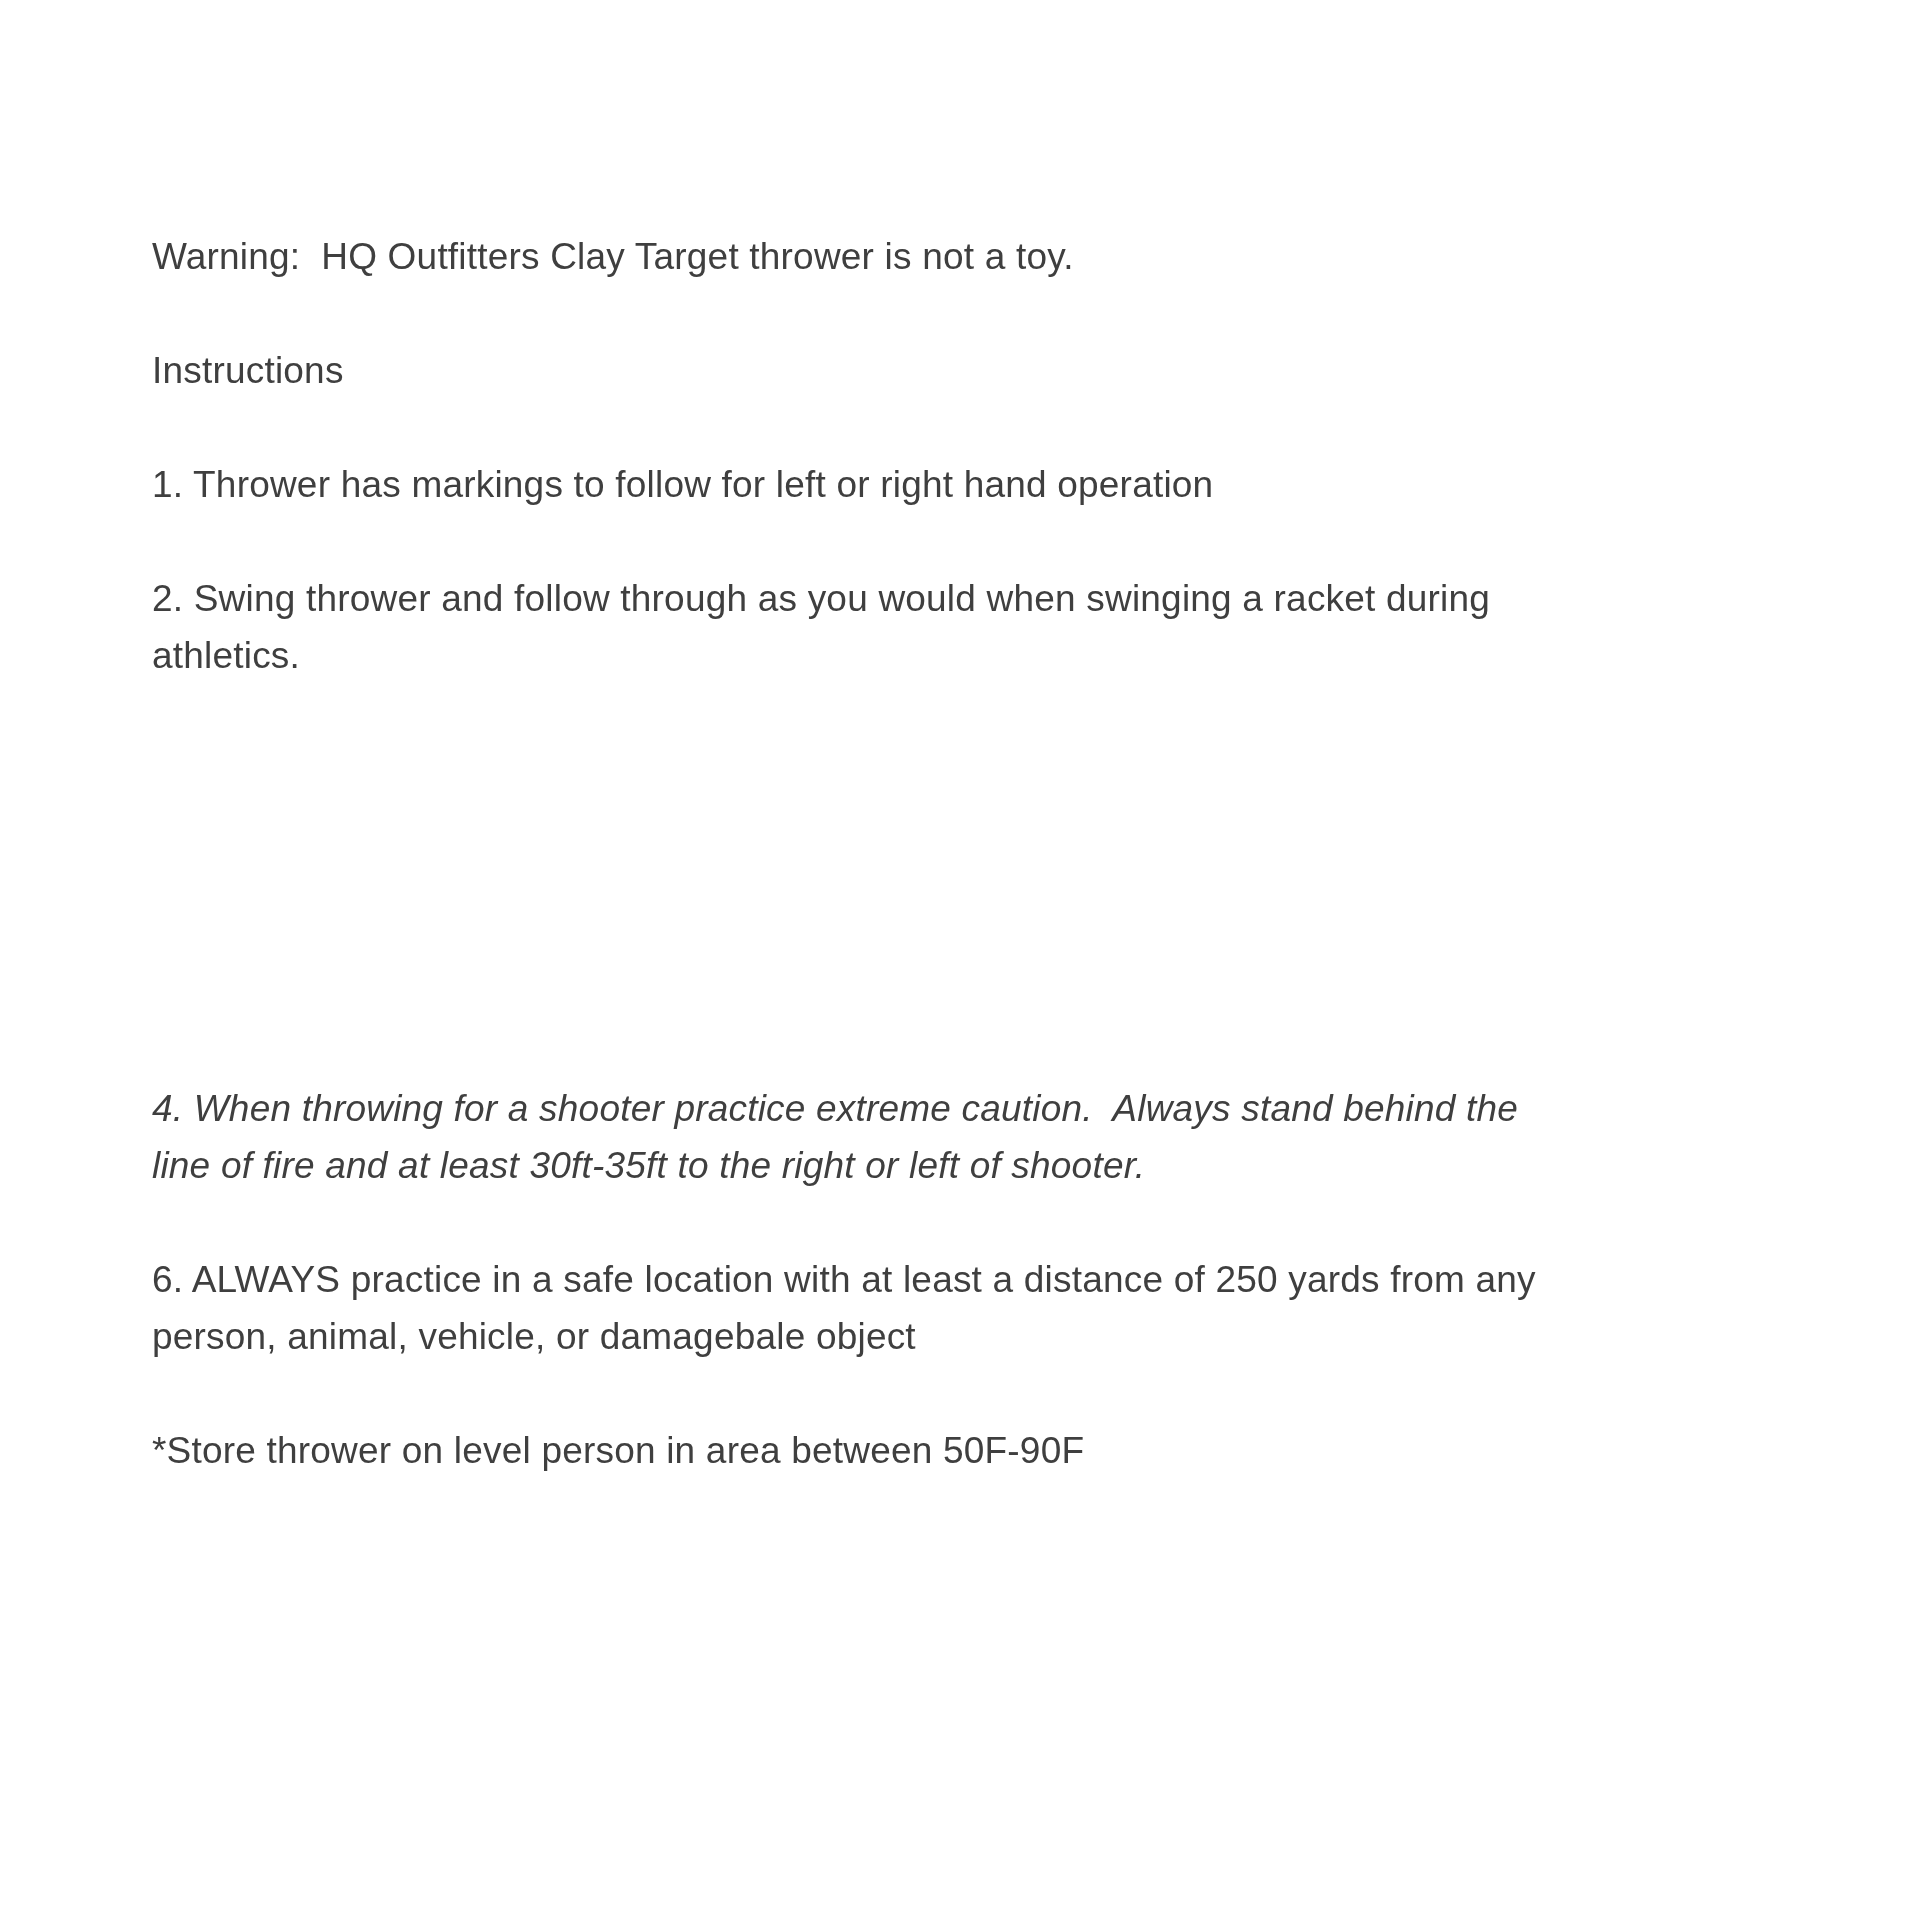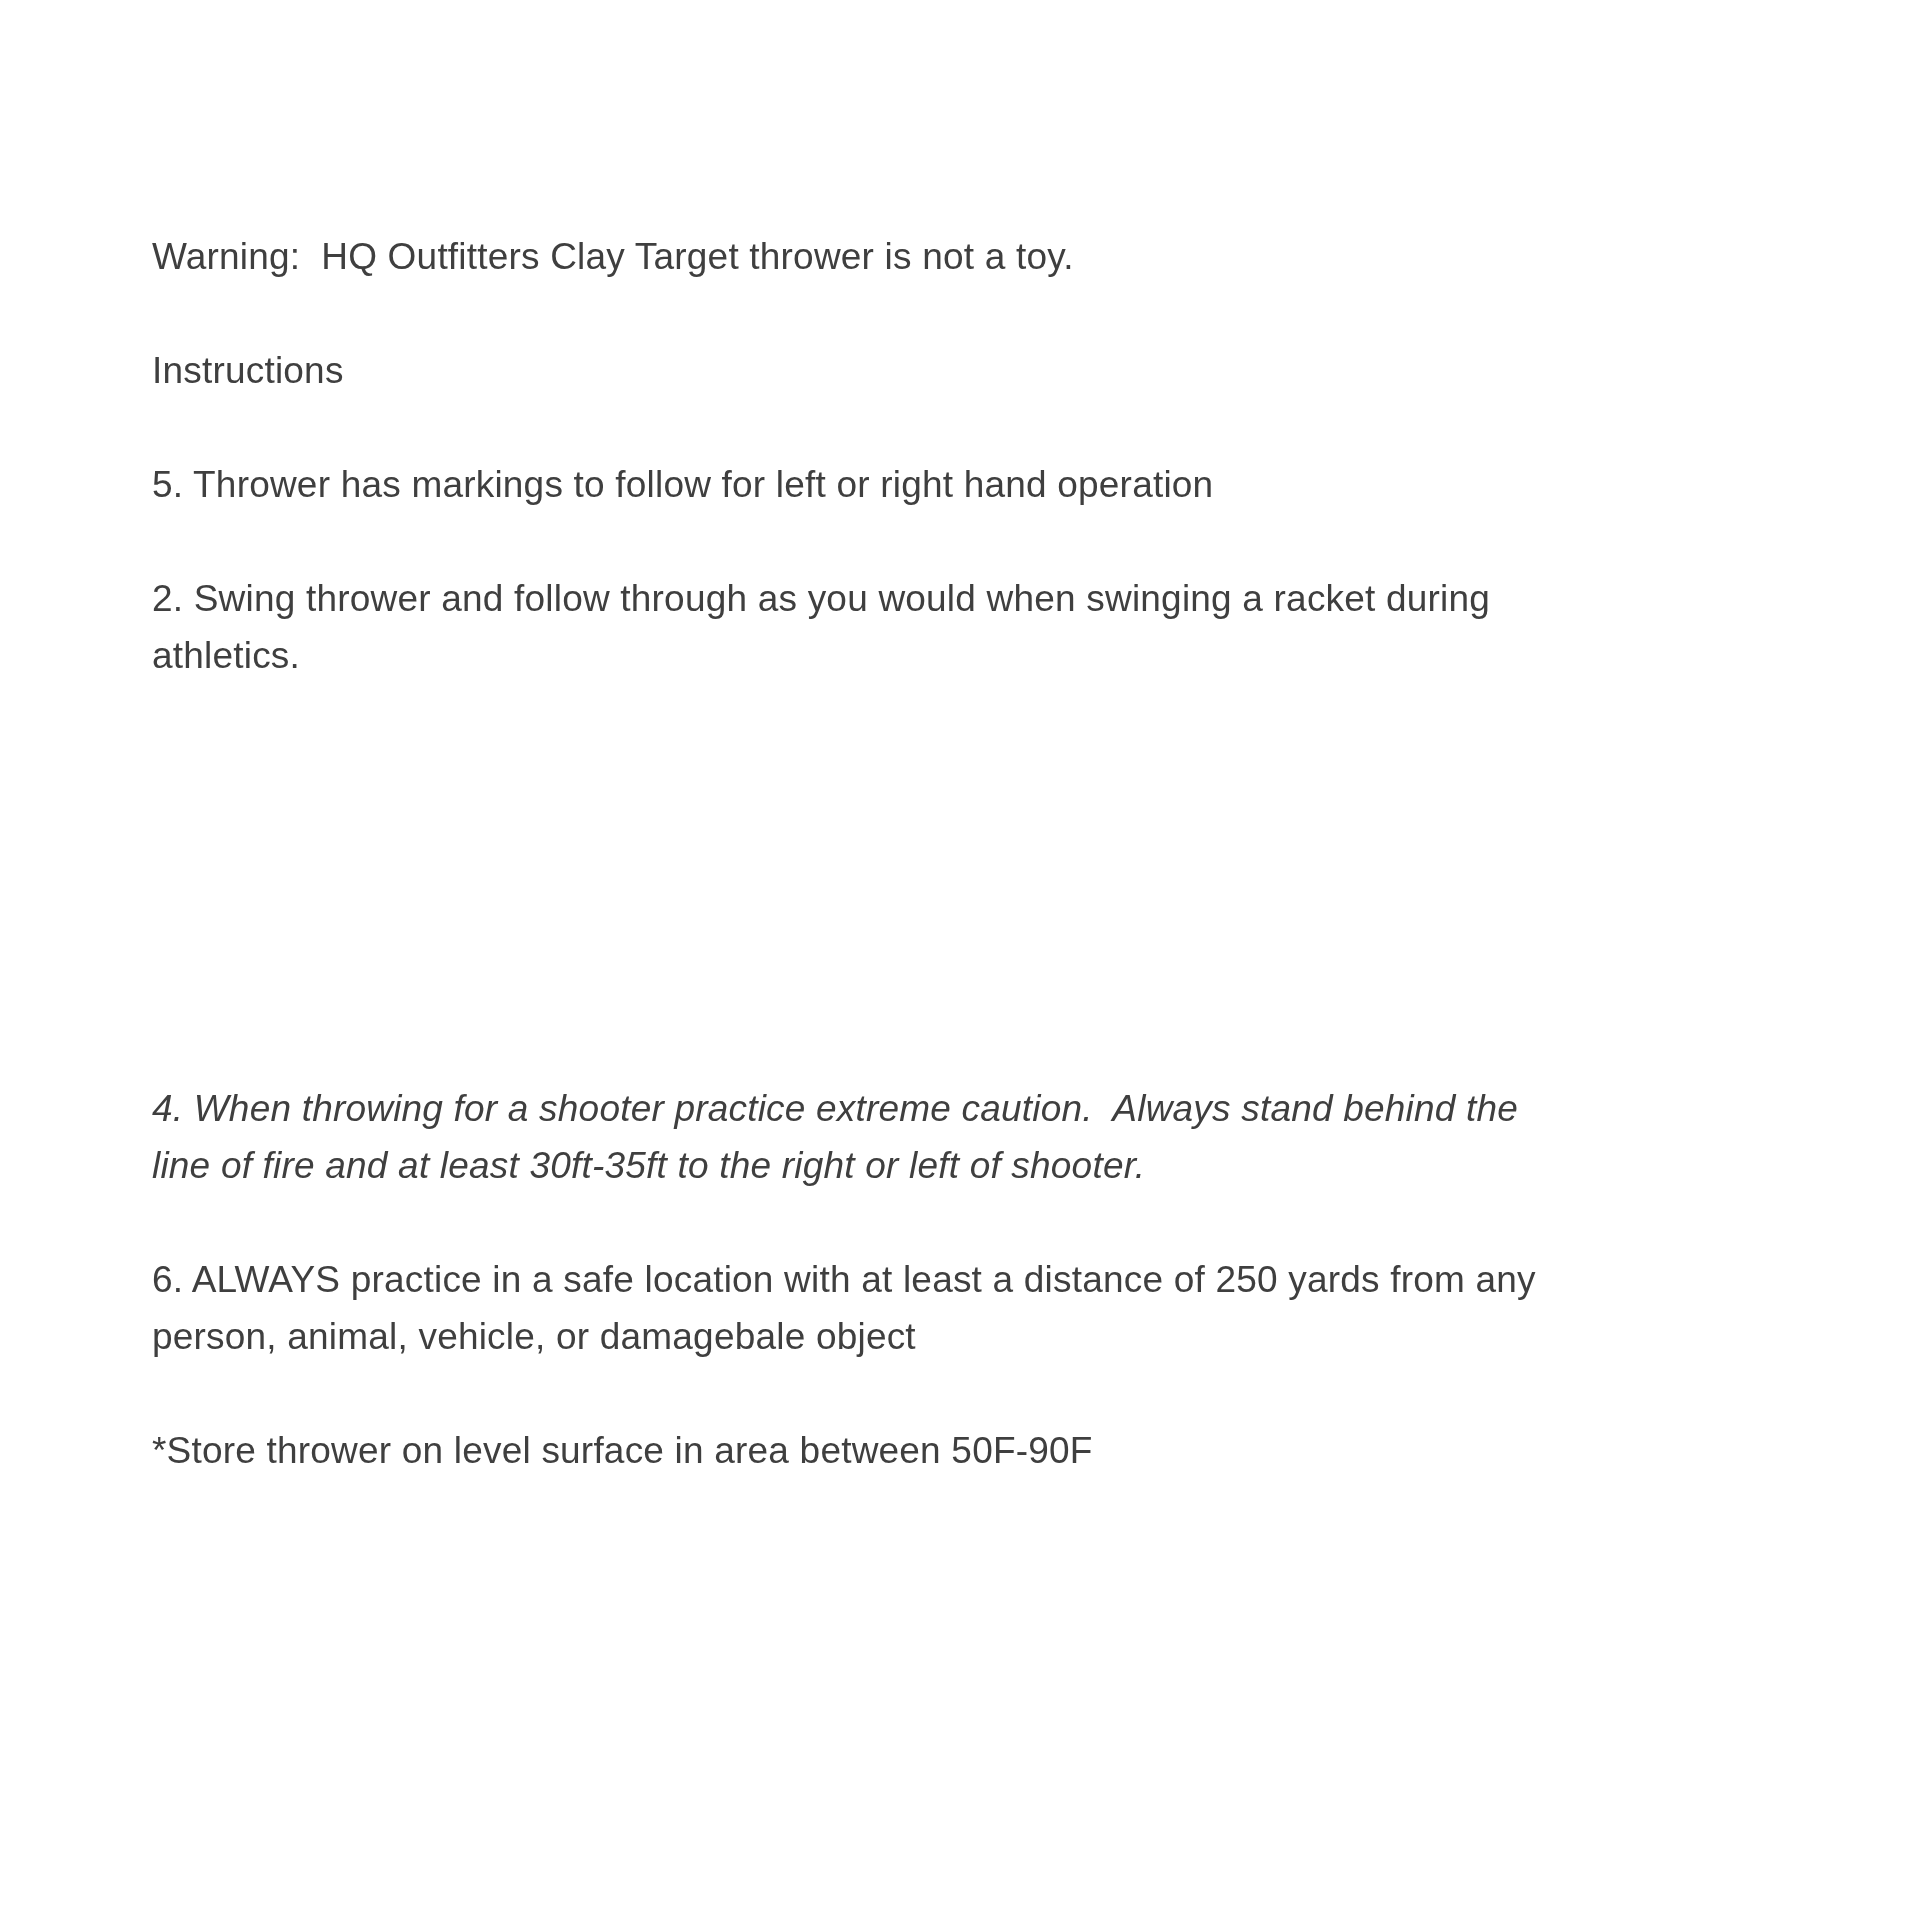--- a/index.html
+++ b/index.html
@@ -33,22 +33,22 @@
     margin-top: 396px;
     font-style: italic;
   }
 </style>
 </head>
 <body>
 
 <div class="page">
   <p class="para">Warning:  HQ Outfitters Clay Target thrower is not a toy.</p>
   <p class="para">Instructions</p>
-  <p class="para">5. Thrower has markings to follow for left or right hand operation</p>
+  <p class="para">1. Thrower has markings to follow for left or right hand operation</p>
   <p class="para">2. Swing thrower and follow through as you would when swinging a racket during
 athletics.</p>
   <p class="para big-gap">4. When throwing for a shooter practice extreme caution.  Always stand behind the
 line of fire and at least 30ft-35ft to the right or left of shooter.</p>
   <p class="para">6. ALWAYS practice in a safe location with at least a distance of 250 yards from any
 person, animal, vehicle, or damagebale object</p>
-  <p class="para">*Store thrower on level surface in area between 50F-90F</p>
+  <p class="para">*Store thrower on level person in area between 50F-90F</p>
 </div>
 
 
 </body></html>

